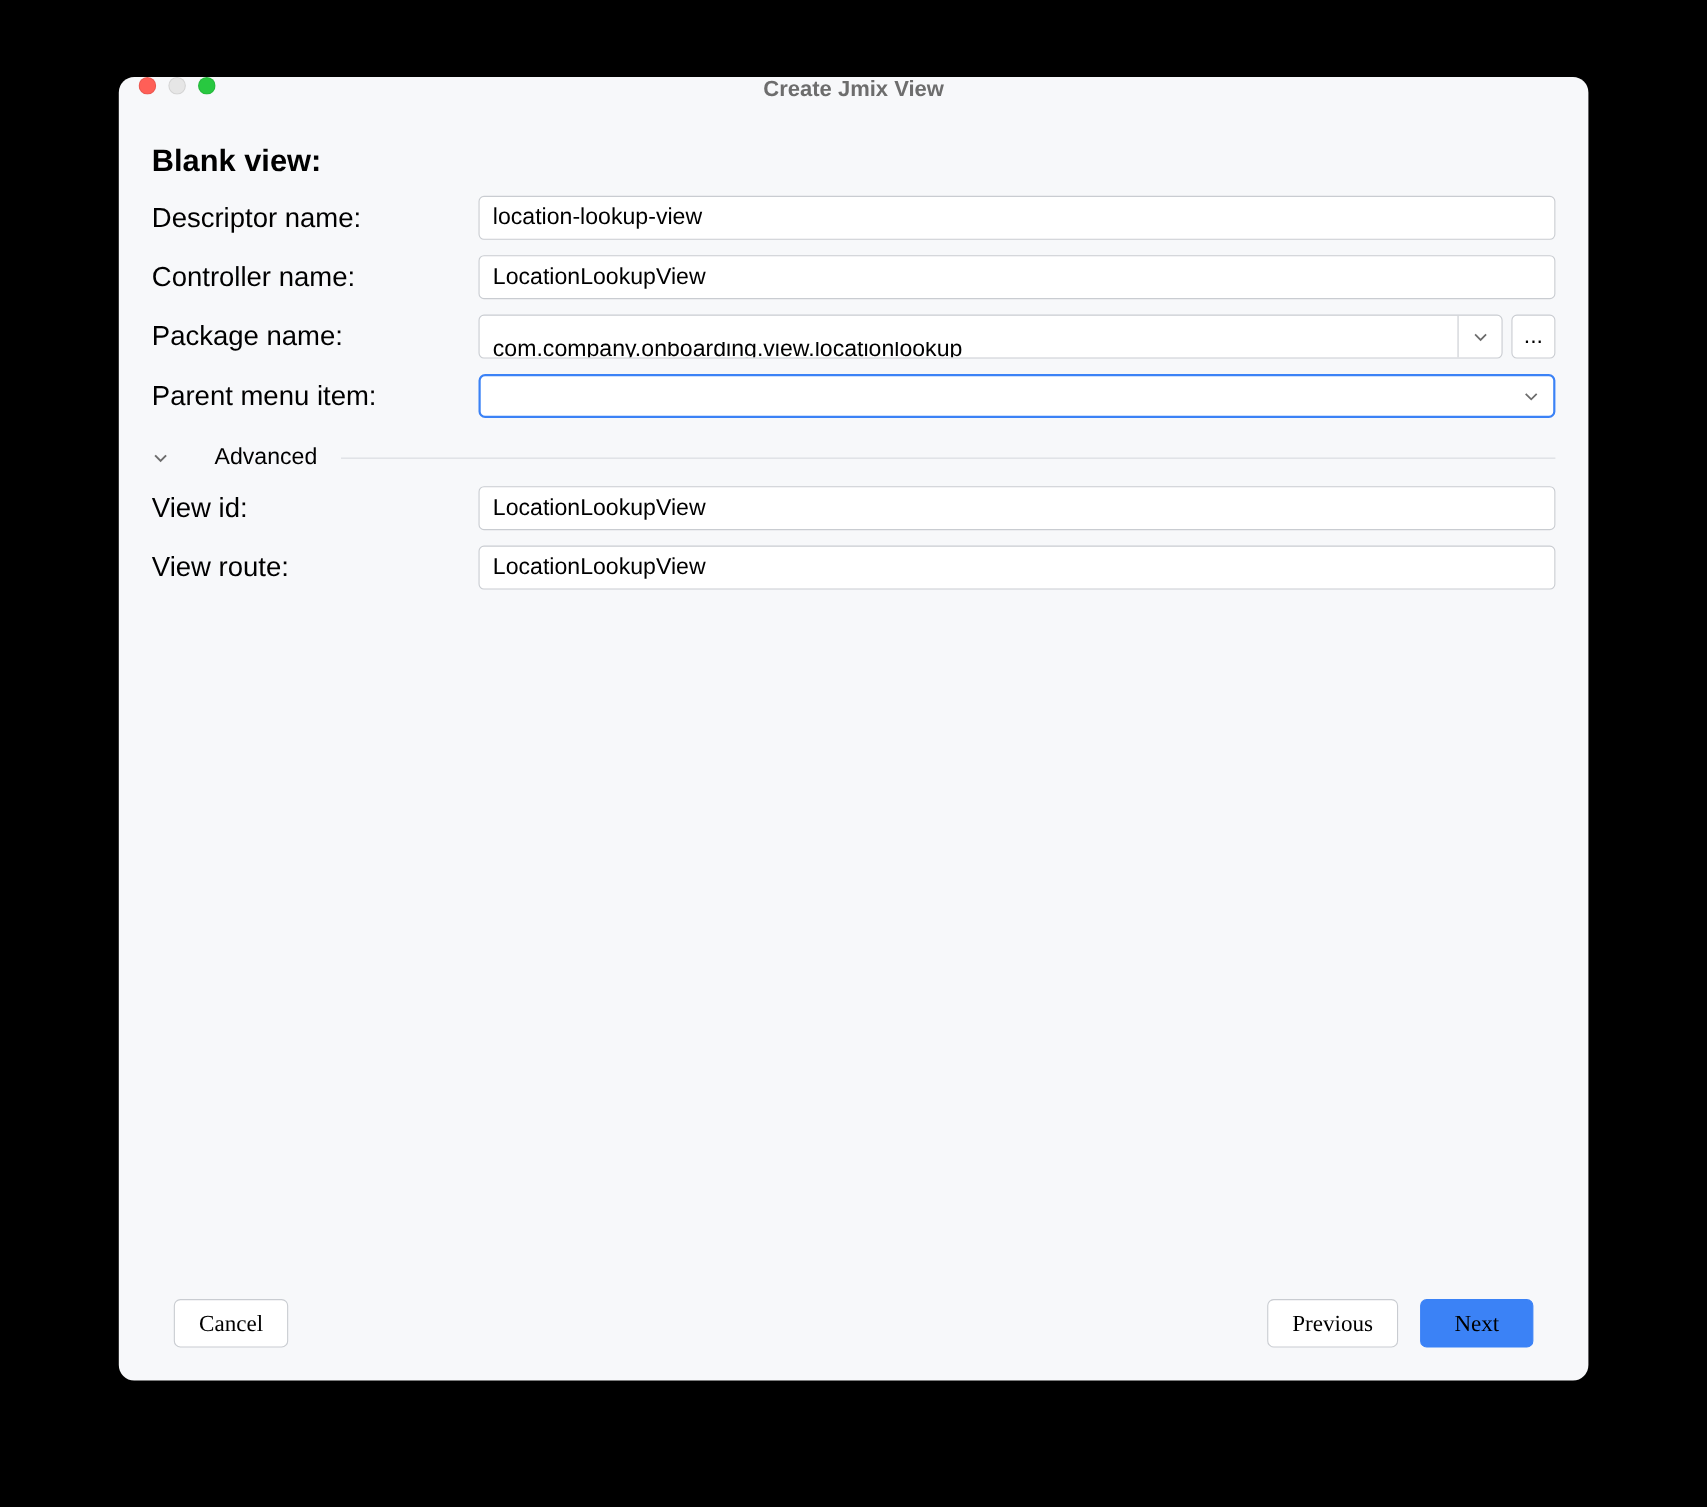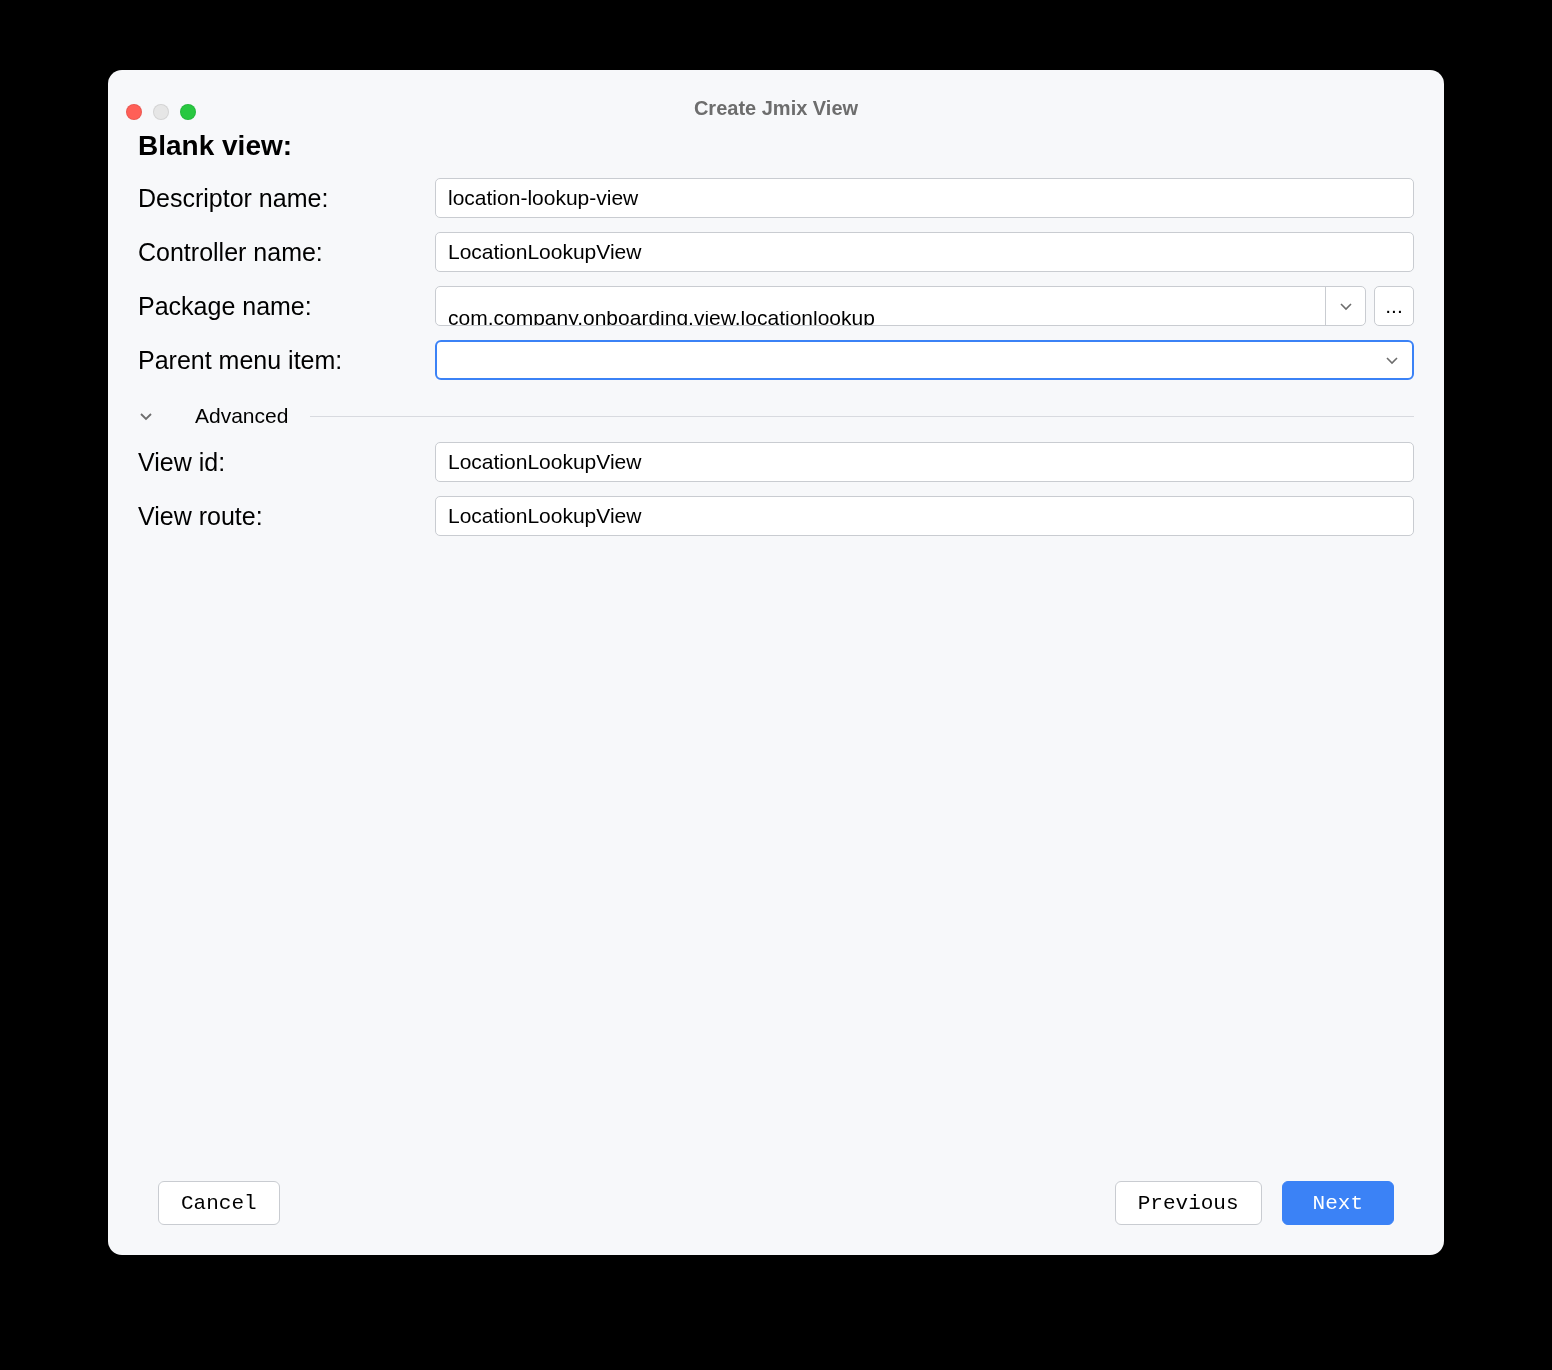--- a/index.html
+++ b/index.html
@@ -19,21 +19,21 @@
       background: #f7f8fa;
       border-radius: 14px;
       box-shadow: 0 20px 60px rgba(0,0,0,0.5);
       display: flex;
       flex-direction: column;
       overflow: hidden;
     }
     .titlebar {
       height: 50px;
       display: flex;
-      align-items: flex-end;
+      align-items: flex-start;
       position: relative;
       padding: 0 18px;
     }
     .traffic-lights {
       display: flex;
       gap: 11px;
       align-items: center;
     }
     .traffic-light {
       width: 16px;
@@ -169,26 +169,26 @@
     }
     .btn {
       height: 44px;
       padding: 0 22px;
       border: 1px solid #c9ccd1;
       border-radius: 6px;
       background: #fff;
       font-size: 21px;
       color: #000;
       cursor: pointer;
-      font-family: Liberation Mono, monospace;
+      font-family: Liberation Serif, serif;
     }
     .btn-primary {
       background: #3b82f6;
       border-color: #3b82f6;
-      color: #ffffff;
+      color: #000000;
       padding: 4px 30px;
     }
     .footer-spacer { flex: 1; }
     .footer-right { display: flex; gap: 20px; align-items: flex-end; }
     svg { display: block; }
   </style>
 </head>
 <body>
 
 <div class="window">

